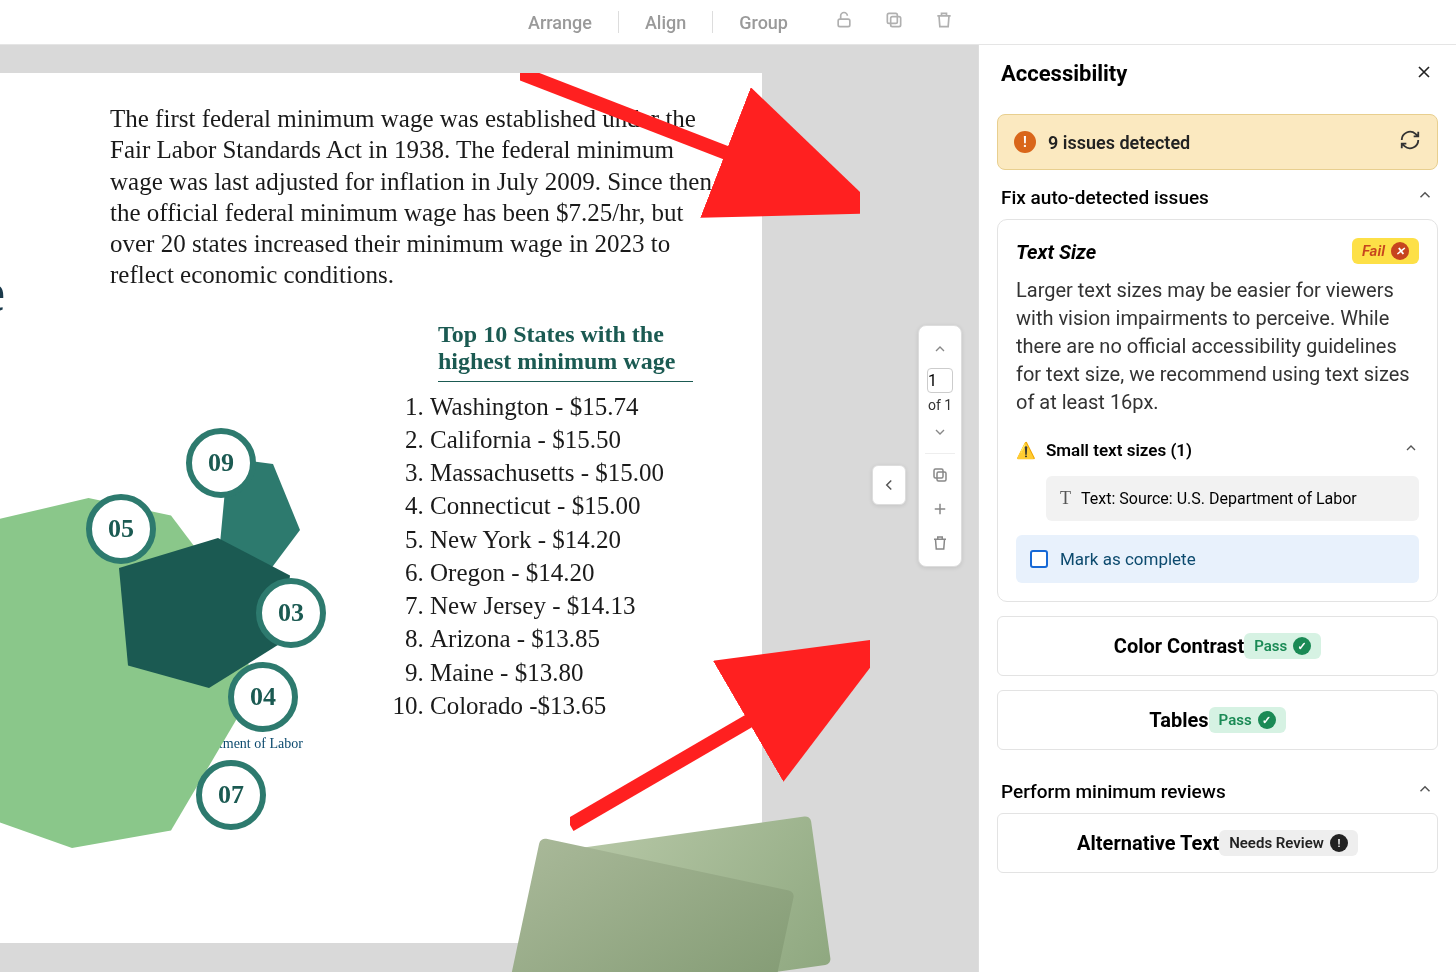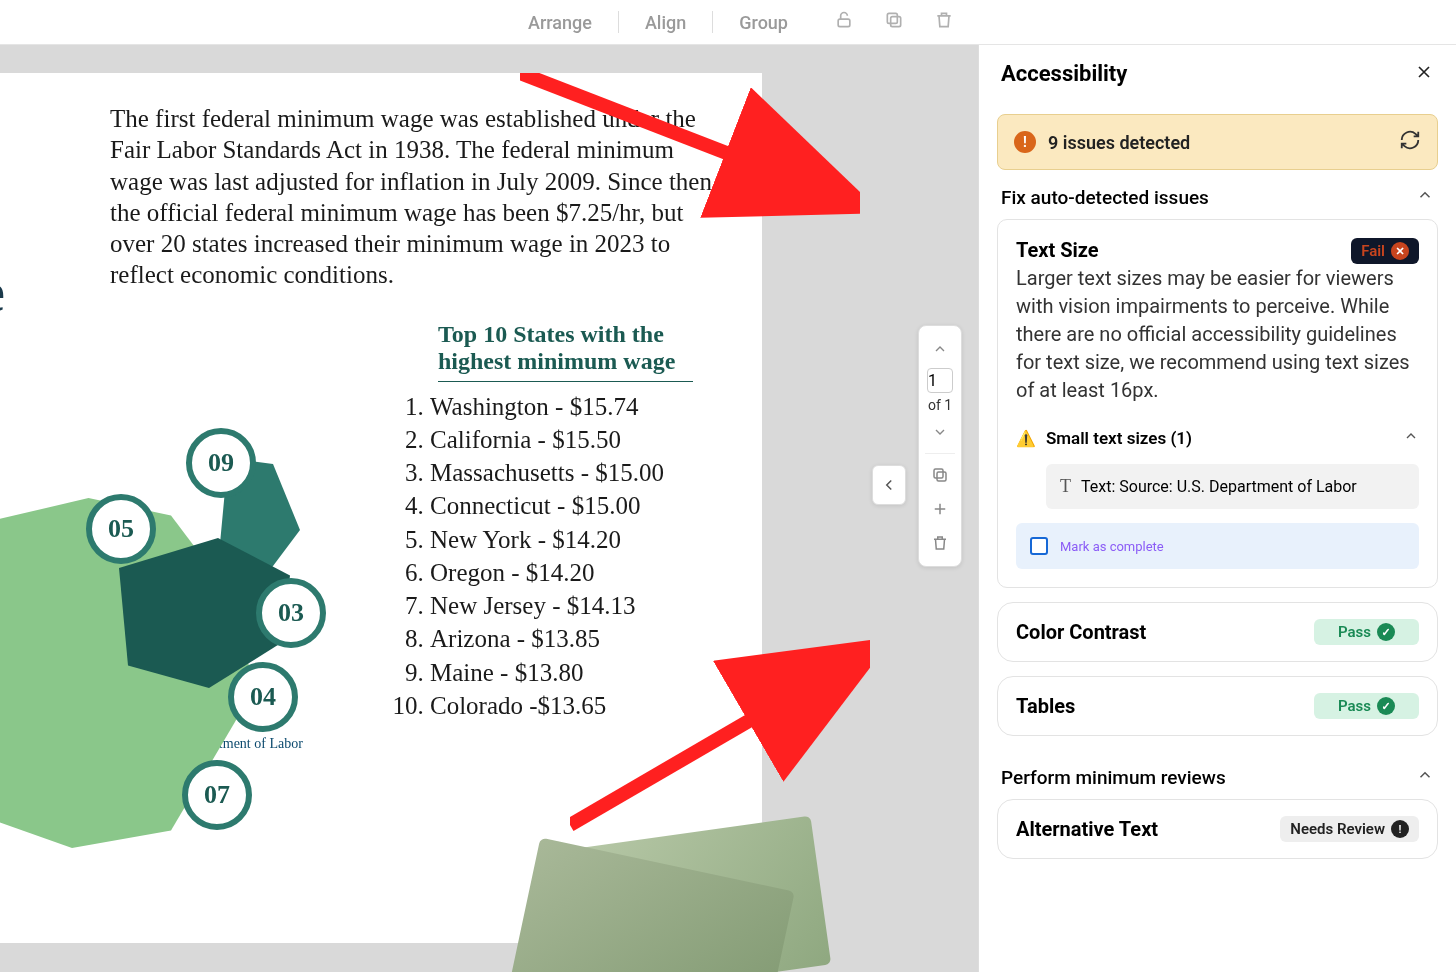--- a/index.html
+++ b/index.html
@@ -25,21 +25,21 @@
 
 .map-region { position: absolute; left: -60px; top: 355px; width: 440px; height: 430px; }
 .map-shape { position: absolute; left: 0; top: 70px; width: 330px; height: 350px; background: #8ac78a; border-radius: 4px; clip-path: polygon(0% 10%, 45% 0%, 70% 5%, 90% 30%, 95% 55%, 70% 95%, 40% 100%, 10% 90%, 0% 50%); }
 .map-shape2 { position: absolute; left: 170px; top: 110px; width: 180px; height: 150px; background: #1b5a52; border-radius: 4px; clip-path: polygon(5% 20%, 60% 0%, 100% 25%, 95% 70%, 55% 100%, 10% 85%); }
 .map-shape3 { position: absolute; left: 270px; top: 30px; width: 90px; height: 120px; background: #2d7a6e; clip-path: polygon(20% 0%, 70% 5%, 100% 60%, 60% 100%, 10% 80%); }
 .badge { position: absolute; width: 70px; height: 70px; border-radius: 50%; background: #fff; border: 6px solid #2d7a6e; display: flex; align-items: center; justify-content: center; font-family: Georgia, serif; font-size: 26px; font-weight: 700; color: #1b5a52; }
 .b09 { left: 246px; top: 0; }
 .b05 { left: 146px; top: 66px; }
 .b03 { left: 316px; top: 150px; }
 .b04 { left: 288px; top: 234px; }
-.b07 { left: 242px; top: 332px; }
+.b07 { left: 256px; top: 332px; }
 .money { position: absolute; right: -60px; bottom: -40px; width: 260px; height: 150px; background: linear-gradient(135deg,#b8c9a8,#8fa880); border-radius: 6px; transform: rotate(-8deg); }
 .money2 { position: absolute; right: -20px; bottom: -70px; width: 260px; height: 150px; background: linear-gradient(135deg,#a8b898,#7f9870); border-radius: 6px; transform: rotate(12deg); }
 
 
 .page-controls { position: absolute; right: 16px; top: 280px; width: 44px; background: #fff; border: 1px solid #ddd; border-radius: 8px; display: flex; flex-direction: column; align-items: center; padding: 6px 0; box-shadow: 0 1px 4px rgba(0,0,0,0.1);}
 .pc-btn { width: 100%; height: 34px; display:flex; align-items:center; justify-content:center; color:#888; cursor:pointer; }
 .pc-page { font-size: 14px; color: #333; text-align: center; padding: 2px 0; }
 .pc-page-num { border: 1px solid #ccc; border-radius: 4px; width: 26px; margin: 2px auto; padding:2px 0;}
 .pc-sep { width: 70%; height:1px; background:#eee; margin:4px 0;}
 .collapse-btn { position: absolute; right: 72px; top: 420px; width: 34px; height: 40px; background: #fff; border:1px solid #ddd; border-radius:6px; display:flex; align-items:center; justify-content:center; box-shadow:0 1px 4px rgba(0,0,0,0.1);}
@@ -55,37 +55,37 @@
 .tabs { display: flex; border-bottom: 1px solid #e5e5e5; padding: 0 22px; gap: 36px; }
 .tab { font-size: 19px; font-weight: 500; padding: 10px 0 14px; cursor: pointer; color: #222; }
 .tab.active { color: #1668d6; border-bottom: 3px solid #1668d6; font-weight: 600; }
 .panel-body { padding: 18px 18px; }
 .alert { background: #fbe9c0; border: 1px solid #e8cf8f; border-radius: 8px; padding: 14px 16px; display: flex; align-items: center; gap: 12px; }
 .alert-icon { width: 22px; height: 22px; border-radius: 50%; background: #d9661a; color:#fff; display:flex; align-items:center; justify-content:center; font-size:14px; font-weight:700;}
 .alert-text { font-size: 18px; font-weight: 600; color: #222; flex:1;}
 .refresh-icon { color: #333; cursor:pointer;}
 .section-title { font-size: 19px; font-weight: 500; padding: 16px 4px 10px; display:flex; justify-content:space-between; align-items:center; cursor:pointer;}
 .card { border: 1px solid #e3e3e3; border-radius: 10px; padding: 18px; margin-bottom: 14px; }
-.card-header { display: flex; justify-content: space-between; align-items: flex-start; }
+.card-header { display: flex; justify-content: space-between; align-items: flex-end; margin-bottom: 12px; font-style: italic;}
 .card-title { font-size: 20px; font-weight: 700; }
-.badge-fail { background: #0f172a; color: #c7441e; padding: 4px 10px; border-radius: 6px; font-size: 15px; font-weight: 600; display:flex; align-items:center; gap:6px;}
+.badge-fail { background: #fde047; color: #c7441e; padding: 4px 10px; border-radius: 6px; font-size: 15px; font-weight: 600; display:flex; align-items:center; gap:6px;}
 .badge-fail .dot { width: 18px; height:18px; border-radius:50%; background:#c7441e; color:#fff; display:flex;align-items:center;justify-content:center; font-size:11px;}
-.badge-pass { background: #d6f2e3; color: #1a8a55; padding: 4px 24px; border-radius: 6px; font-size: 15px; font-weight: 600; display:flex; align-items:center; gap:6px;}
+.badge-pass { background: #d6f2e3; color: #1a8a55; padding: 4px 10px; border-radius: 6px; font-size: 15px; font-weight: 600; display:flex; align-items:center; gap:6px;}
 .badge-pass .dot { width: 18px; height:18px; border-radius:50%; background:#1a8a55; color:#fff; display:flex;align-items:center;justify-content:center; font-size:11px;}
 .badge-review { background: #eee; color: #222; padding: 4px 10px; border-radius: 6px; font-size: 15px; font-weight: 600; display:flex; align-items:center; gap:6px;}
 .badge-review .dot { width: 18px; height:18px; border-radius:50%; background:#222; color:#fff; display:flex;align-items:center;justify-content:center; font-size:11px;}
 .card-desc { font-size: 20px; color: #333; line-height: 1.4; margin-bottom: 16px;}
 .sub-header { display:flex; align-items:center; gap:10px; font-size:17px; font-weight:600; padding: 8px 0; cursor:pointer; justify-content: space-between;}
 .sub-header-left { display:flex; align-items:center; gap:10px;}
 .warn { font-size:16px;}
 .issue-row { background:#f2f2f2; border-radius:6px; padding:12px 14px; margin: 8px 0 14px 30px; display:flex; align-items:center; gap:10px; font-size:16px;}
 .issue-row .ticon { font-family: Georgia, serif; font-size:18px; color:#555;}
-.complete-row { background:#e8f1fc; border-radius:6px; padding:14px; display:flex; align-items:center; gap:12px; font-size:13px; color:#8b5cf6;}
+.complete-row { background:#e8f1fc; border-radius:6px; padding:14px; display:flex; align-items:center; gap:12px; font-size:17px; color:#0c4a6e;}
 .complete-row .cb-outline { width:18px;height:18px;border:2px solid #1668d6;border-radius:3px; background:#fff;}
-.card-slim { border: 1px solid #e3e3e3; border-radius: 16px; padding: 16px 18px; margin-bottom: 14px; display:flex; justify-content:space-between; align-items:center; cursor:pointer;}
+.card-slim { border: 1px solid #e3e3e3; border-radius: 6px; padding: 16px 18px; margin-bottom: 14px; display:flex; justify-content:center; align-items:center; cursor:pointer;}
 .card-slim-title { font-size: 20px; font-weight: 700; }
 .chev { color:#555;}
 </style>
 </head>
 <body>
 
 <div class="toolbar">
   <div class="toolbar-item">Arrange</div>
   <div class="toolbar-sep"></div>
   <div class="toolbar-item">Align</div>

